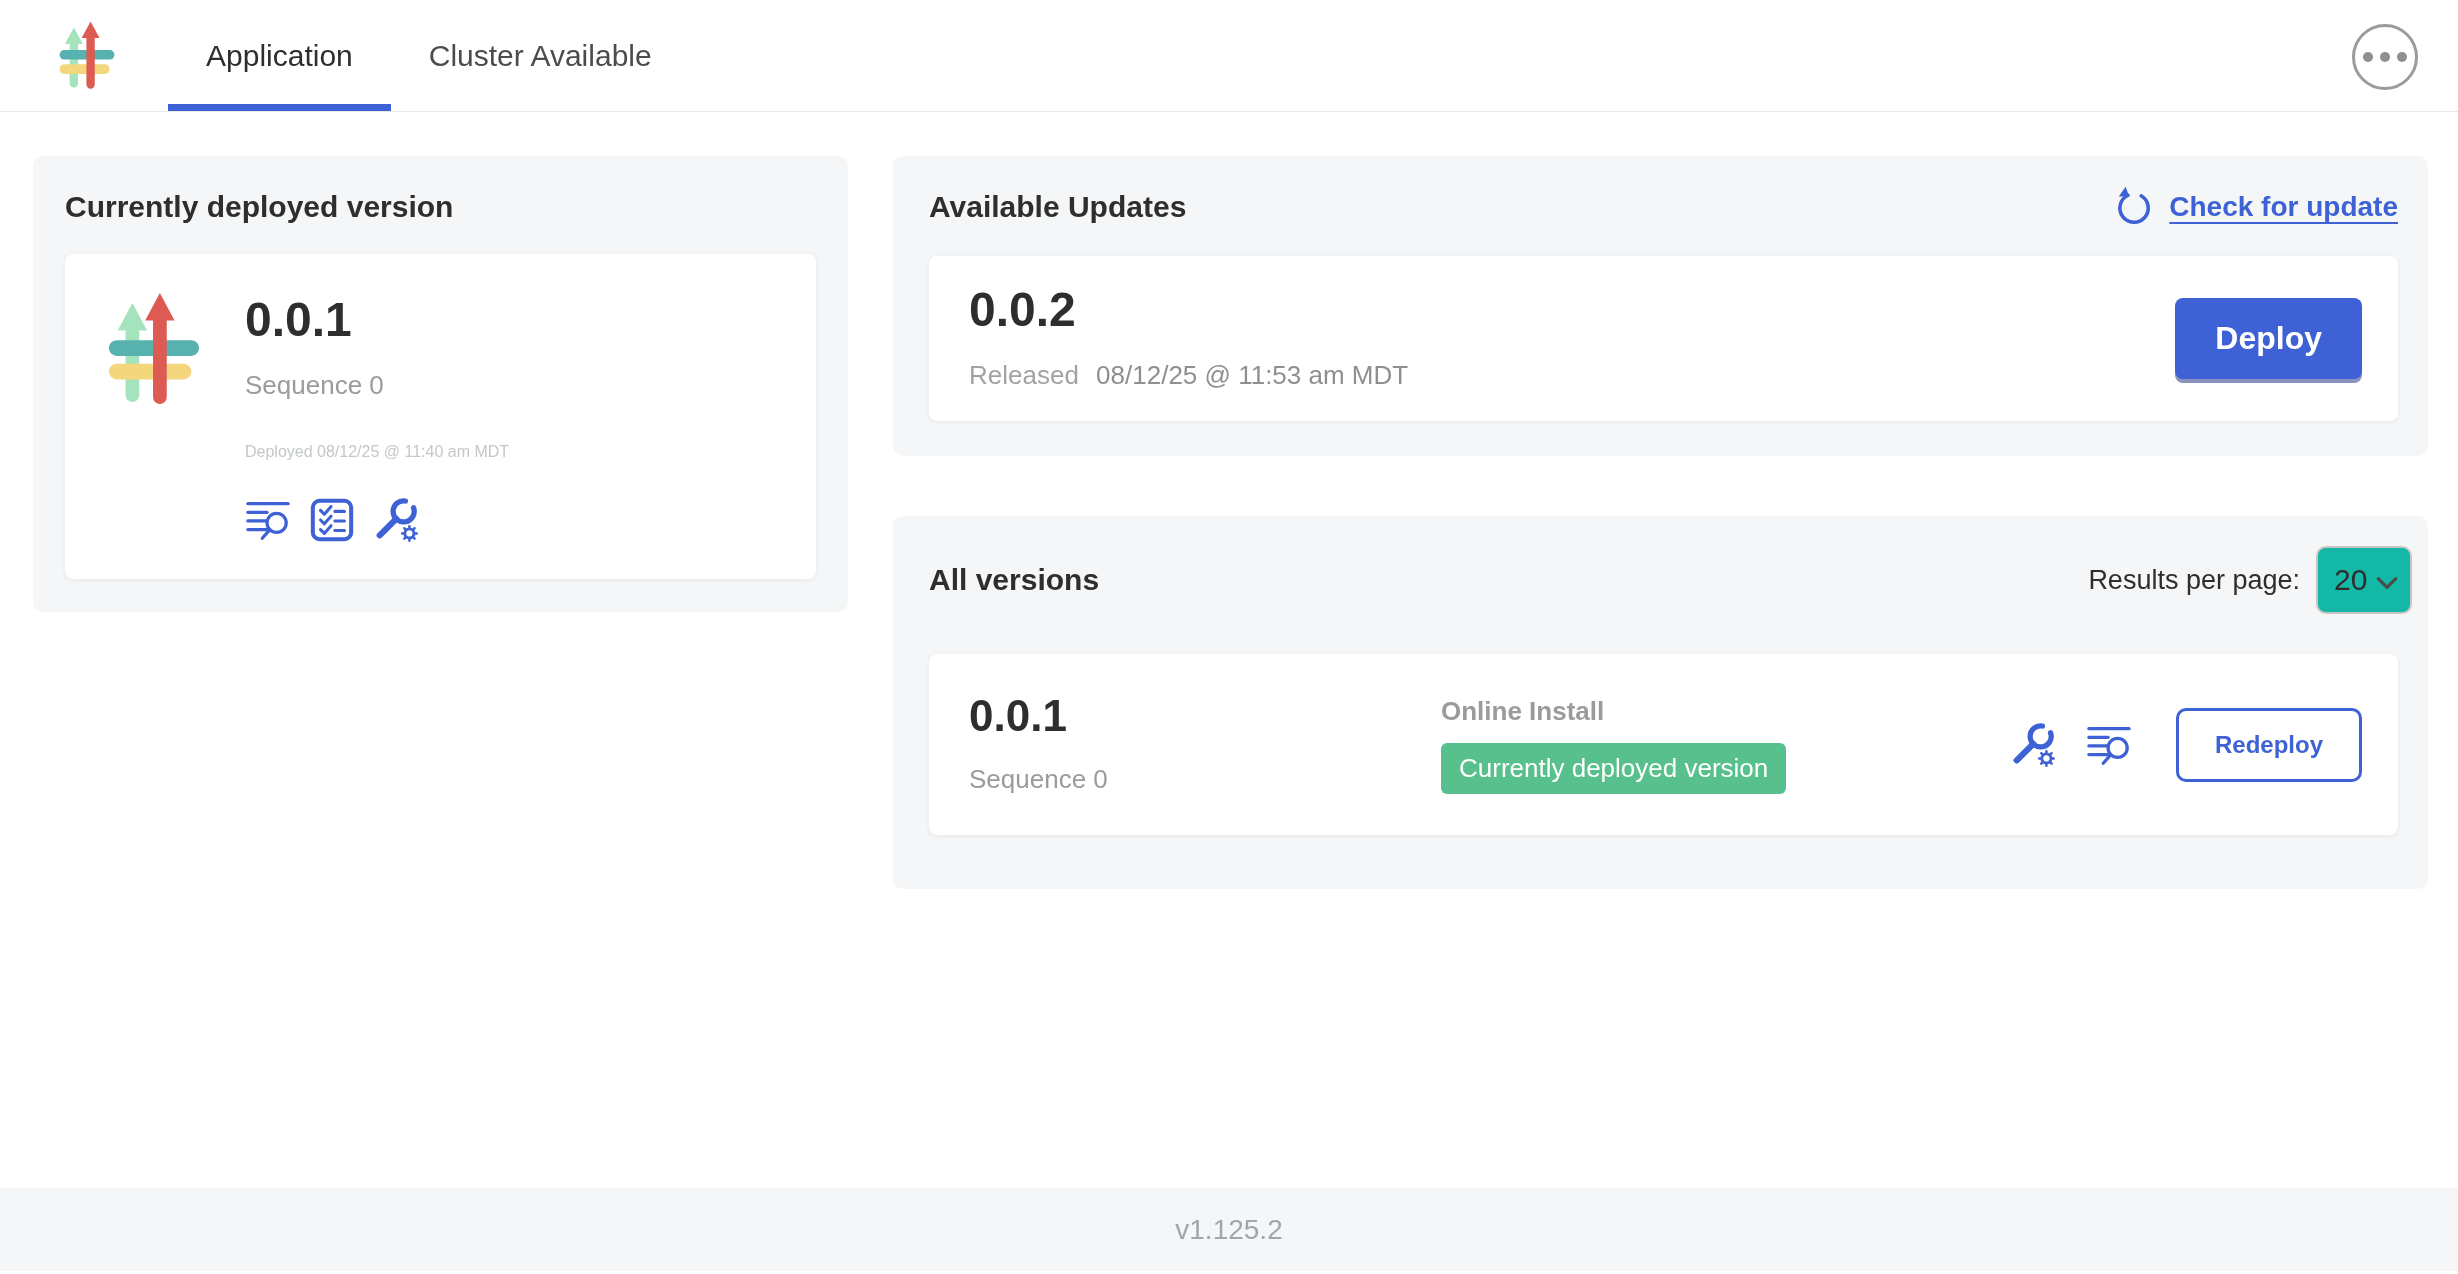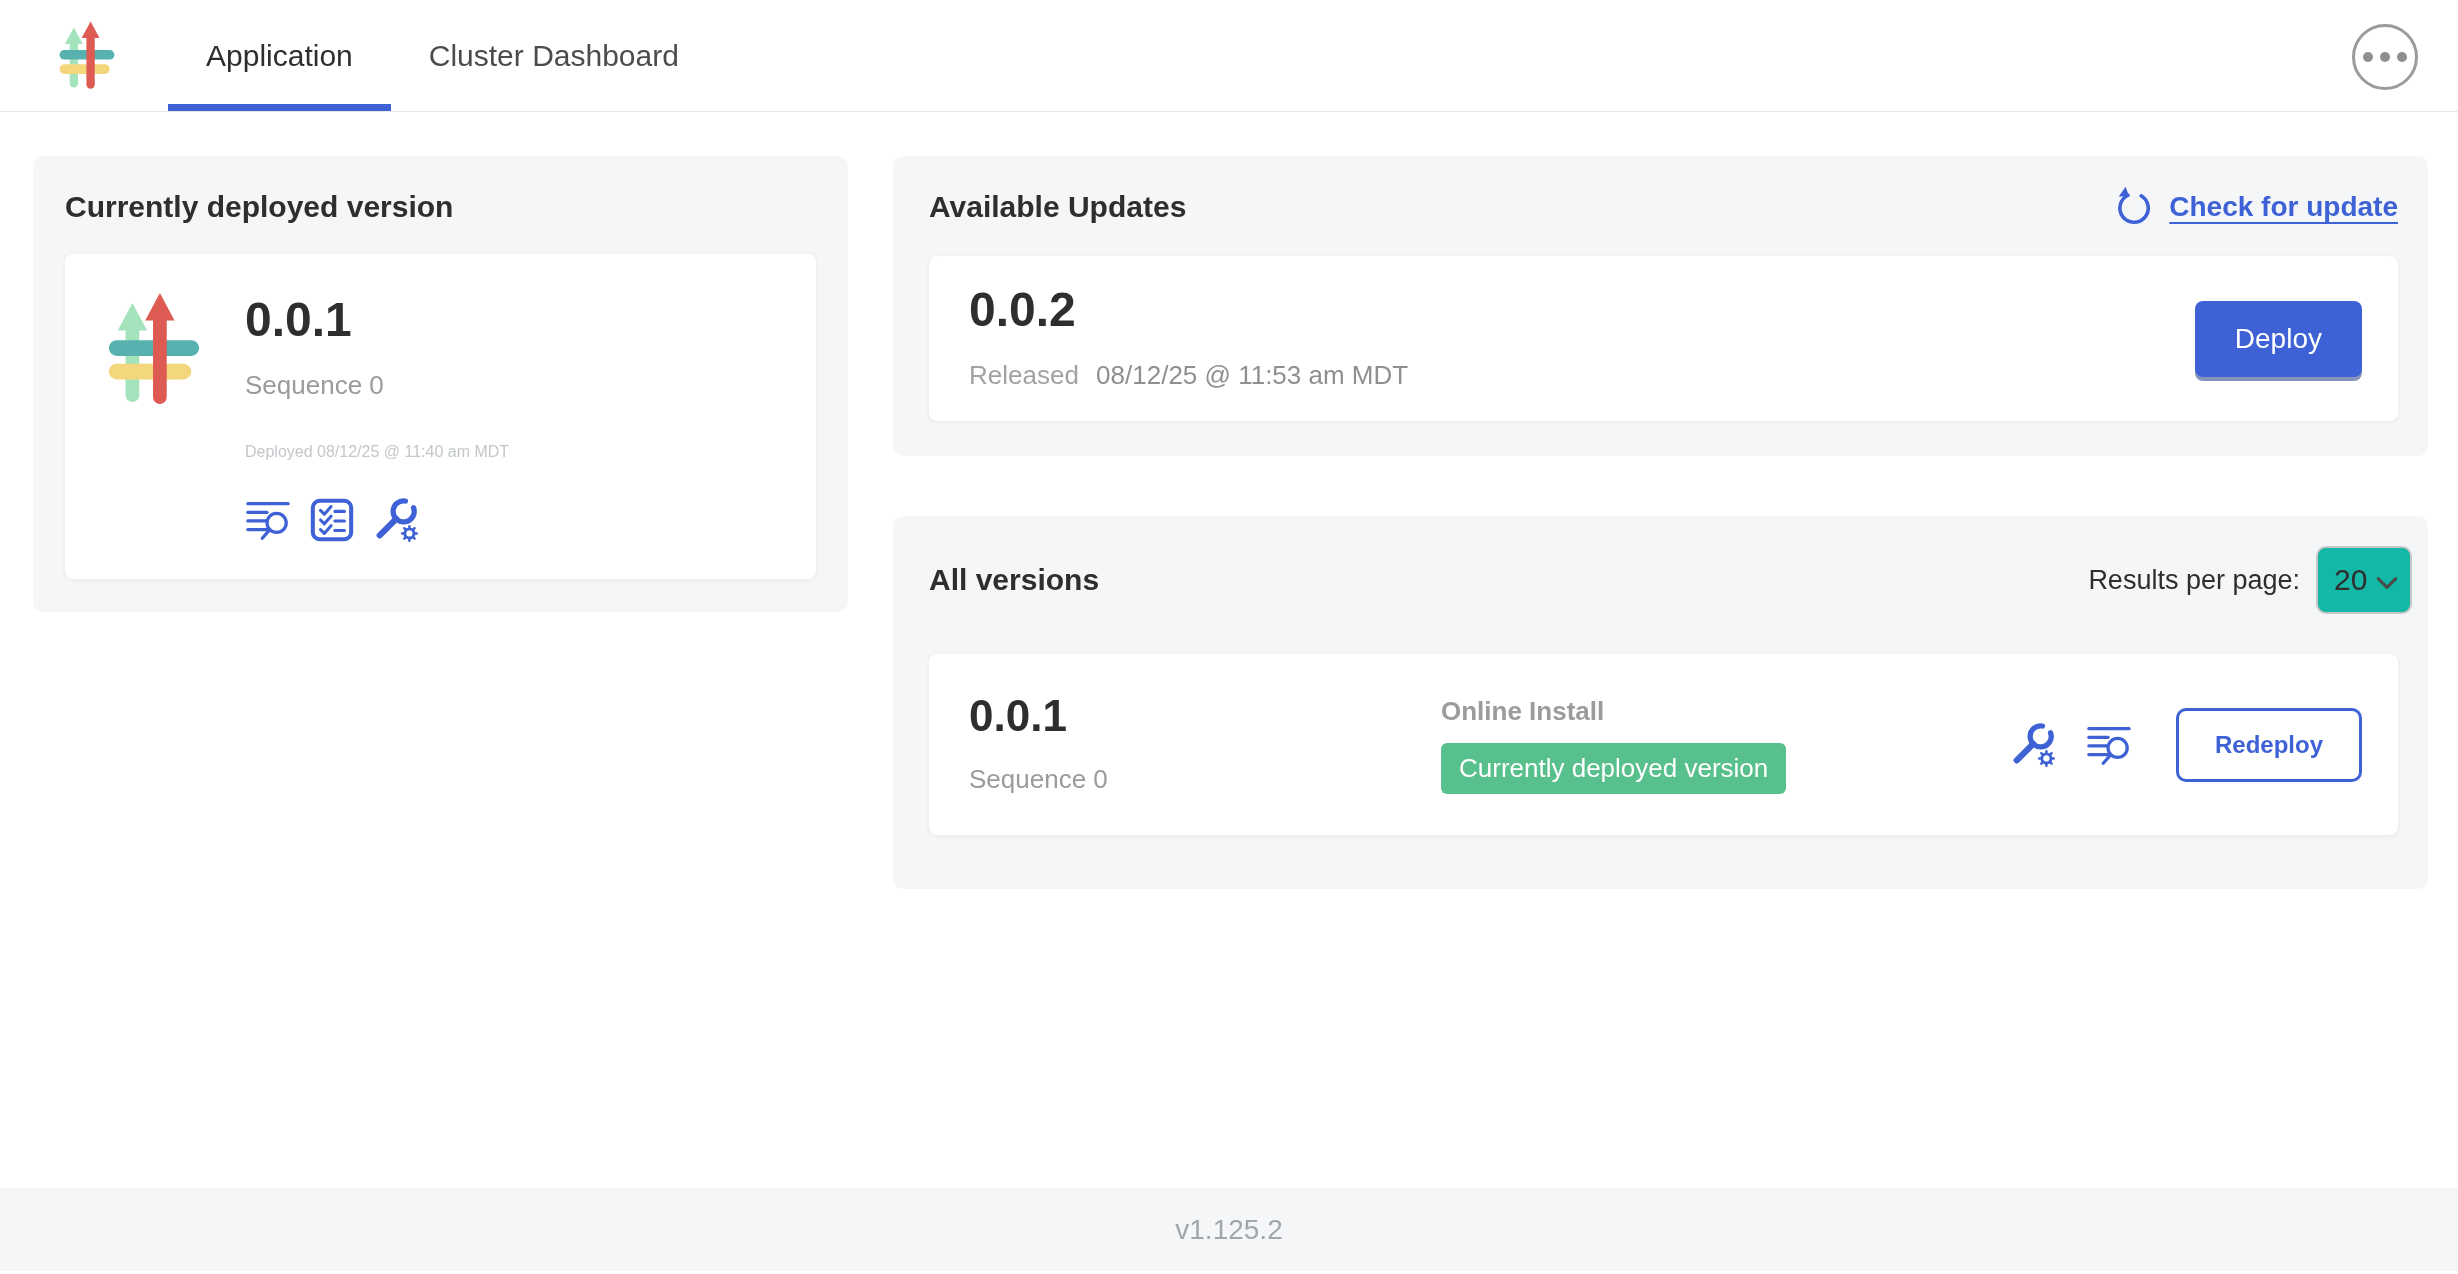--- a/index.html
+++ b/index.html
@@ -72,21 +72,21 @@
   .card-header-row { display: flex; align-items: center; justify-content: space-between; }
 
   .updates-card { padding: 30px 30px 28px 36px; height: 300px; }
   .check-link { display: flex; align-items: center; gap: 14px; cursor: pointer; color: #3e62d6; }
   .check-link span { font-size: 28px; font-weight: 600; text-decoration: underline; text-underline-offset: 6px; }
   .update-inner { margin-top: 28px; padding: 30px 36px 30px 40px; display: flex; align-items: center; justify-content: space-between; }
   .released-line { margin-top: 26px; font-size: 26px; }
   .released-label { color: #a2a2a2; margin-right: 10px; }
   .released-date { color: #8f8f8f; font-weight: normal; }
   .deploy-btn {
-    background: #3e62d6; color: #ffffff; font-family: inherit; font-size: 28px; font-weight: normal;
+    background: #3e62d6; color: #ffffff; font-family: inherit; font-size: 32px; font-weight: bold;
     border: none; border-radius: 8px; padding: 22px 40px; cursor: pointer;
     box-shadow: 0 4px 0 rgba(38,58,134,.55);
   }
 
   .versions-card { margin-top: 60px; padding: 30px 30px 54px 36px; }
   .rpp-group { display: flex; align-items: center; }
   .rpp-label { font-size: 27px; color: #2e2e2e; }
   .rpp-select {
     margin-left: 16px; margin-right: -14px; width: 96px; height: 68px; background: #14b8a6;
     border: 2px solid #c6c6c6; border-radius: 10px; display: flex; align-items: center;
@@ -129,21 +129,21 @@
         <line x1="30" y1="36" x2="30" y2="106" stroke="#a5e3bd" stroke-width="14" stroke-linecap="round"></line>
         <polygon points="30,12 45,40 15,40" fill="#a5e3bd"></polygon>
         <line x1="14" y1="58" x2="90" y2="58" stroke="#57b2af" stroke-width="16" stroke-linecap="round"></line>
         <line x1="14" y1="82" x2="82" y2="82" stroke="#f4d67c" stroke-width="16" stroke-linecap="round"></line>
         <line x1="58" y1="26" x2="58" y2="108" stroke="#dd5b52" stroke-width="14" stroke-linecap="round"></line>
         <polygon points="58,2 73,30 43,30" fill="#dd5b52"></polygon>
       </svg>
     </div>
     <nav class="header-tabs">
       <div class="header-tab active">Application</div>
-      <div class="header-tab">Cluster Dashboard</div>
+      <div class="header-tab">Cluster Available</div>
     </nav>
     <div class="menu-btn">
       <i></i>
         <i></i>
         <i></i>
     </div>
   </header>
 
 
   <main class="main">

